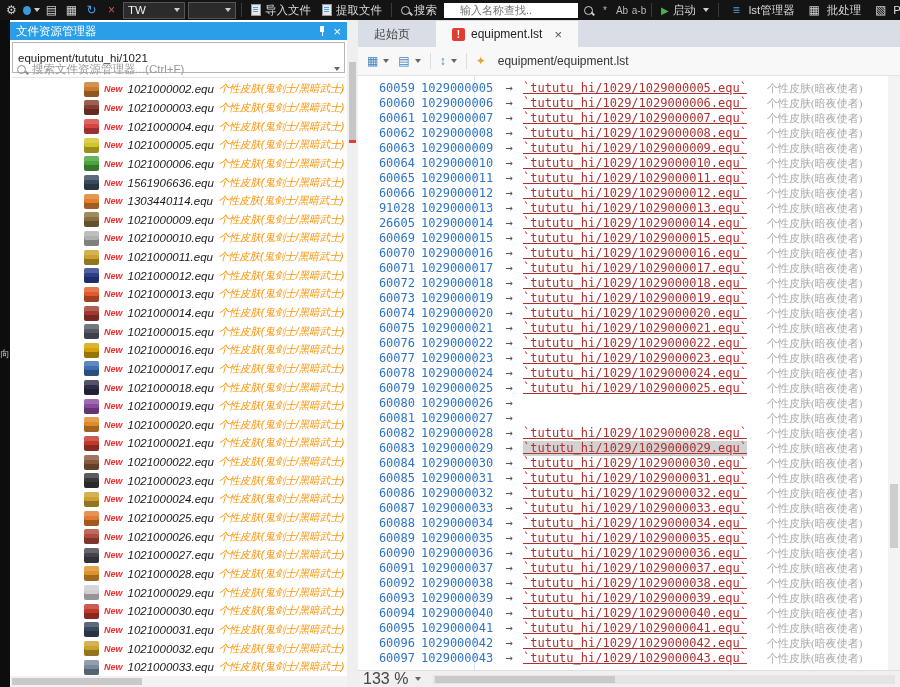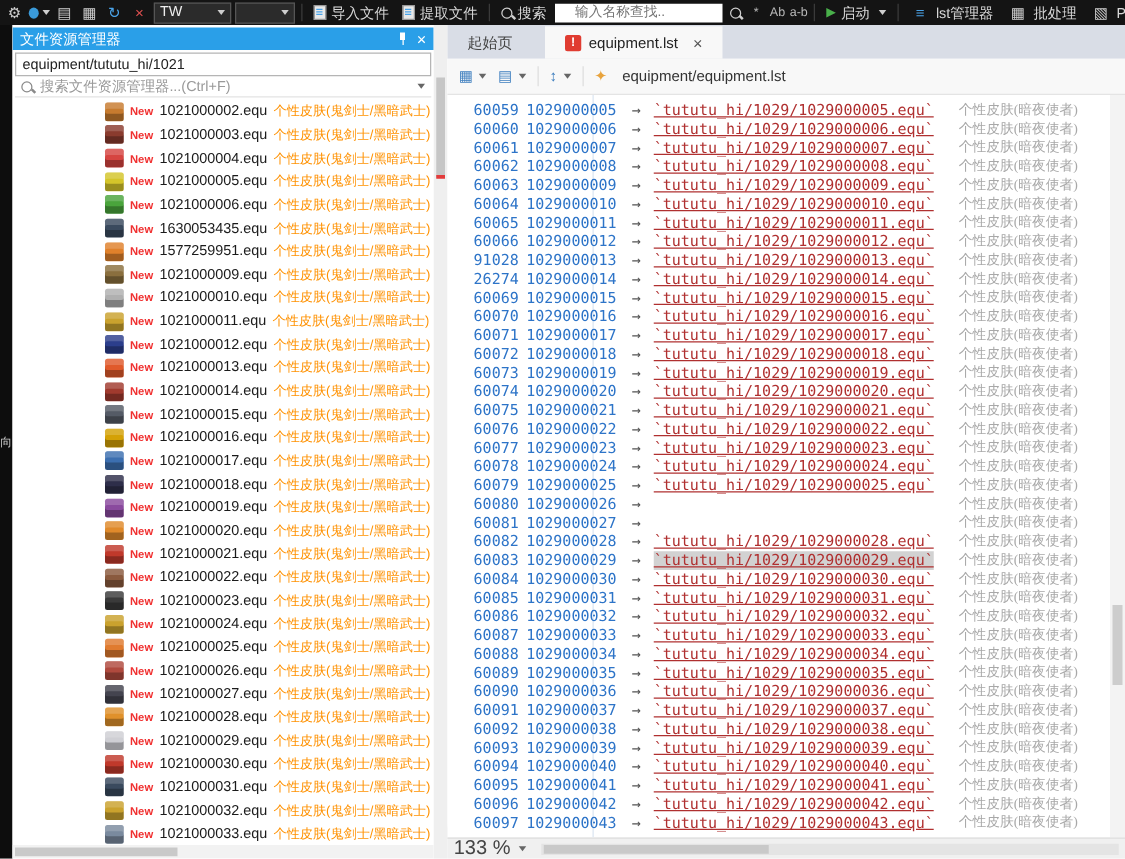--- a/index.html
+++ b/index.html
@@ -40,26 +40,26 @@
 
   
   .explorer{position:absolute;left:10px;top:20px;width:337px;bottom:0;background:#fff;overflow:hidden;}
   .exp-header{position:absolute;top:2px;left:0;right:0;height:18px;background:#2a9fe8;color:#fff;display:flex;
               align-items:center;padding:0 6px;font-size:11.5px;box-sizing:border-box;gap:7px;}
   .exp-title{flex:1}
   .pin{width:9px;height:10px;position:relative;display:inline-block;}
   .pin::before{content:"";position:absolute;left:3px;top:0;width:4px;height:6px;background:#fff;}
   .pin::after{content:"";position:absolute;left:4.5px;top:6px;width:1px;height:4px;background:#fff;}
   .exp-close{font-size:13px;color:#fff;line-height:1;}
-  .exp-path{position:absolute;top:22px;left:2px;right:2px;height:19px;border:1px solid #b5b5b5;background:#fff;
+  .exp-path{position:absolute;top:22px;left:2px;right:2px;height:31px;border:1px solid #b5b5b5;background:#fff;
             font-size:11.5px;color:#222;display:flex;align-items:center;padding:0 5px;box-sizing:border-box;}
   .exp-search{position:absolute;top:41px;left:2px;right:2px;height:17px;display:flex;align-items:center;gap:6px;
               padding:0 5px;border-bottom:1px solid #e4e4e4;box-sizing:border-box;}
   .exp-search-ph{flex:1;color:#999;font-size:11.5px}
-  .exp-list{position:absolute;top:60px;left:0;right:0;bottom:11px;overflow:hidden;}
+  .exp-list{position:absolute;top:60px;left:0;right:0;bottom:11px;overflow:hidden;font-style:italic;}
   .file-row{height:18.65px;display:flex;align-items:center;gap:5px;padding-left:74px;box-sizing:border-box;white-space:nowrap;overflow:hidden;}
   .file-ic{width:15px;height:15px;border-radius:2px;flex:0 0 15px;
            box-shadow:inset 0 -6px rgba(0,0,0,.28), inset 0 5px rgba(255,255,255,.18);}
   .new-tag{color:#f03030;font-size:9px;font-weight:bold;flex:0 0 auto;}
   .file-name{color:#1b1b1b;font-size:11.5px;flex:0 0 auto;}
   .file-desc{color:#ff9100;font-size:10.5px;overflow:hidden;}
   .exp-hscroll{position:absolute;left:0;right:0;bottom:0;height:11px;background:#f2f2f2;}
   .thumb-h{position:absolute;left:2px;top:2px;height:7px;width:130px;background:#c9c9c9;}
 
   .exp-vscroll{position:absolute;left:347px;top:20px;width:11px;bottom:0;background:#efefef;}
@@ -213,28 +213,28 @@
       <div class="file-row">
         <span class="file-ic" style="background-color: rgb(74, 164, 60);"></span>
         <span class="new-tag">New</span>
         <span class="file-name">1021000006.equ</span>
         <span class="file-desc">个性皮肤(鬼剑士/黑暗武士)</span>
       </div>
 
       <div class="file-row">
         <span class="file-ic" style="background-color: rgb(58, 74, 94);"></span>
         <span class="new-tag">New</span>
-        <span class="file-name">1630053435.equ</span>
+        <span class="file-name">1561906636.equ</span>
         <span class="file-desc">个性皮肤(鬼剑士/黑暗武士)</span>
       </div>
 
       <div class="file-row">
         <span class="file-ic" style="background-color: rgb(224, 129, 43);"></span>
         <span class="new-tag">New</span>
-        <span class="file-name">1577259951.equ</span>
+        <span class="file-name">1303440114.equ</span>
         <span class="file-desc">个性皮肤(鬼剑士/黑暗武士)</span>
       </div>
 
       <div class="file-row">
         <span class="file-ic" style="background-color: rgb(138, 111, 62);"></span>
         <span class="new-tag">New</span>
         <span class="file-name">1021000009.equ</span>
         <span class="file-desc">个性皮肤(鬼剑士/黑暗武士)</span>
       </div>
 
@@ -514,21 +514,21 @@
 
       <div class="ed-row">
         <span class="ln">91028</span>
         <span class="code">1029000013</span>
         <span class="arrow">→</span>
         <span class="epath">`tututu_hi/1029/1029000013.equ`</span>
         <span class="edesc">个性皮肤(暗夜使者)</span>
       </div>
 
       <div class="ed-row">
-        <span class="ln">26274</span>
+        <span class="ln">26605</span>
         <span class="code">1029000014</span>
         <span class="arrow">→</span>
         <span class="epath">`tututu_hi/1029/1029000014.equ`</span>
         <span class="edesc">个性皮肤(暗夜使者)</span>
       </div>
 
       <div class="ed-row">
         <span class="ln">60069</span>
         <span class="code">1029000015</span>
         <span class="arrow">→</span>

